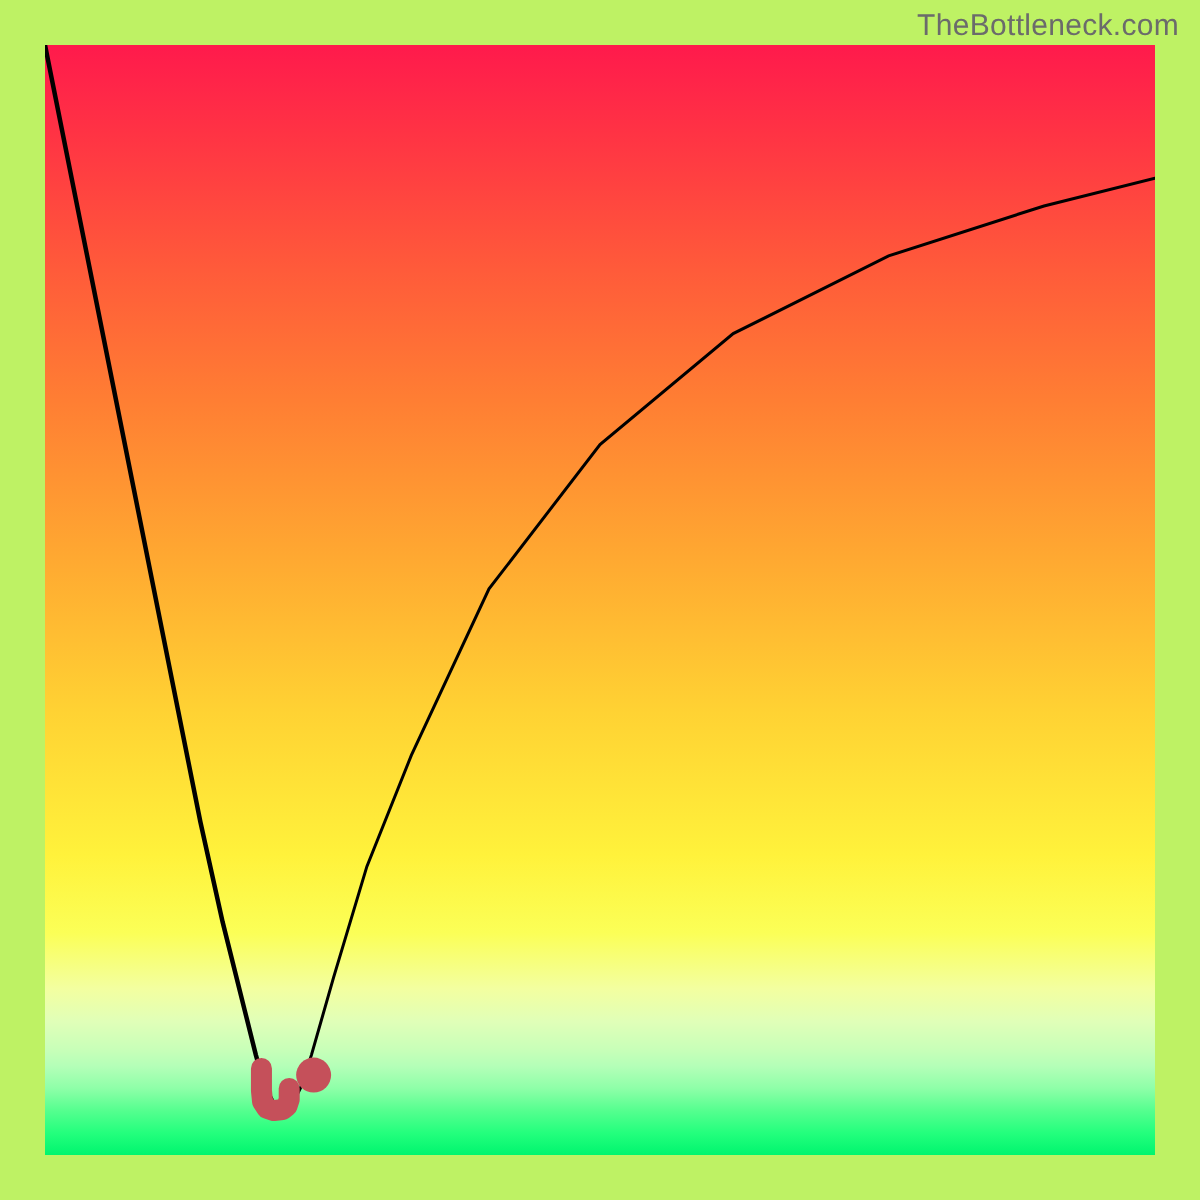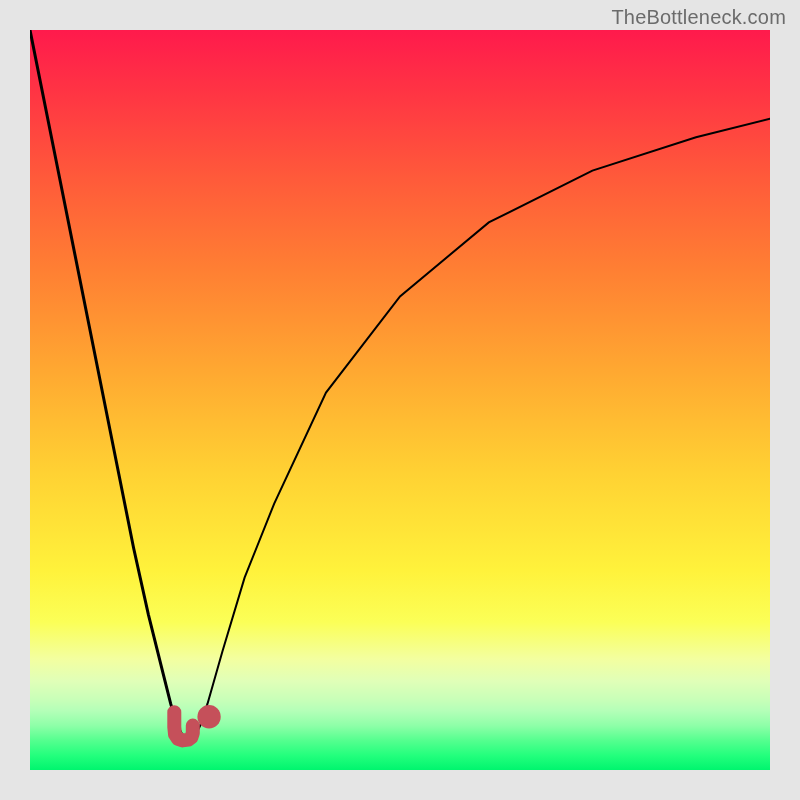--- a/index.html
+++ b/index.html
@@ -10,21 +10,21 @@
     background: #000;
     overflow: hidden;
     font-family: Arial, Helvetica, sans-serif;
   }
   .frame {
     position: absolute;
     left: 0;
     top: 0;
     width: 800px;
     height: 800px;
-    background: #e5e5e5;
+    background: #bef264;
   }
   .plot {
     position: absolute;
     left: 30px;
     top: 30px;
     width: 740px;
     height: 740px;
     background: linear-gradient(to bottom,
       #ff1a4c 0%,
       #ff3344 8%,

